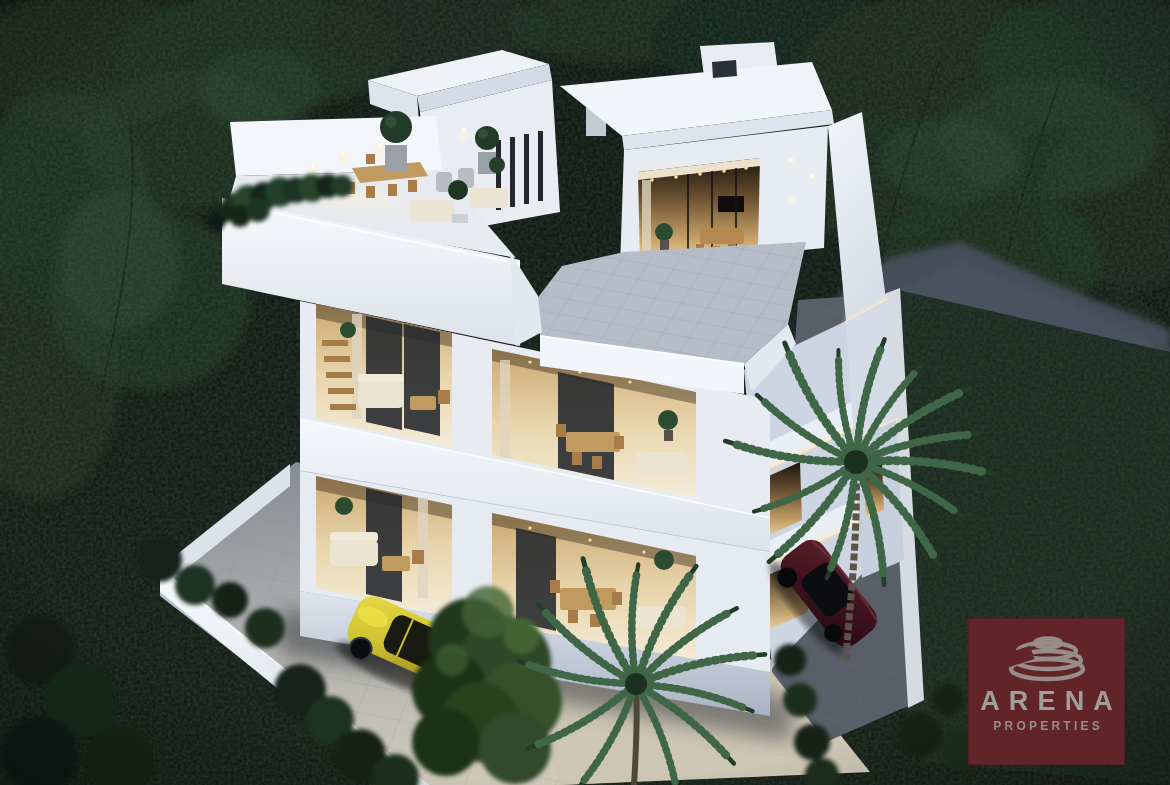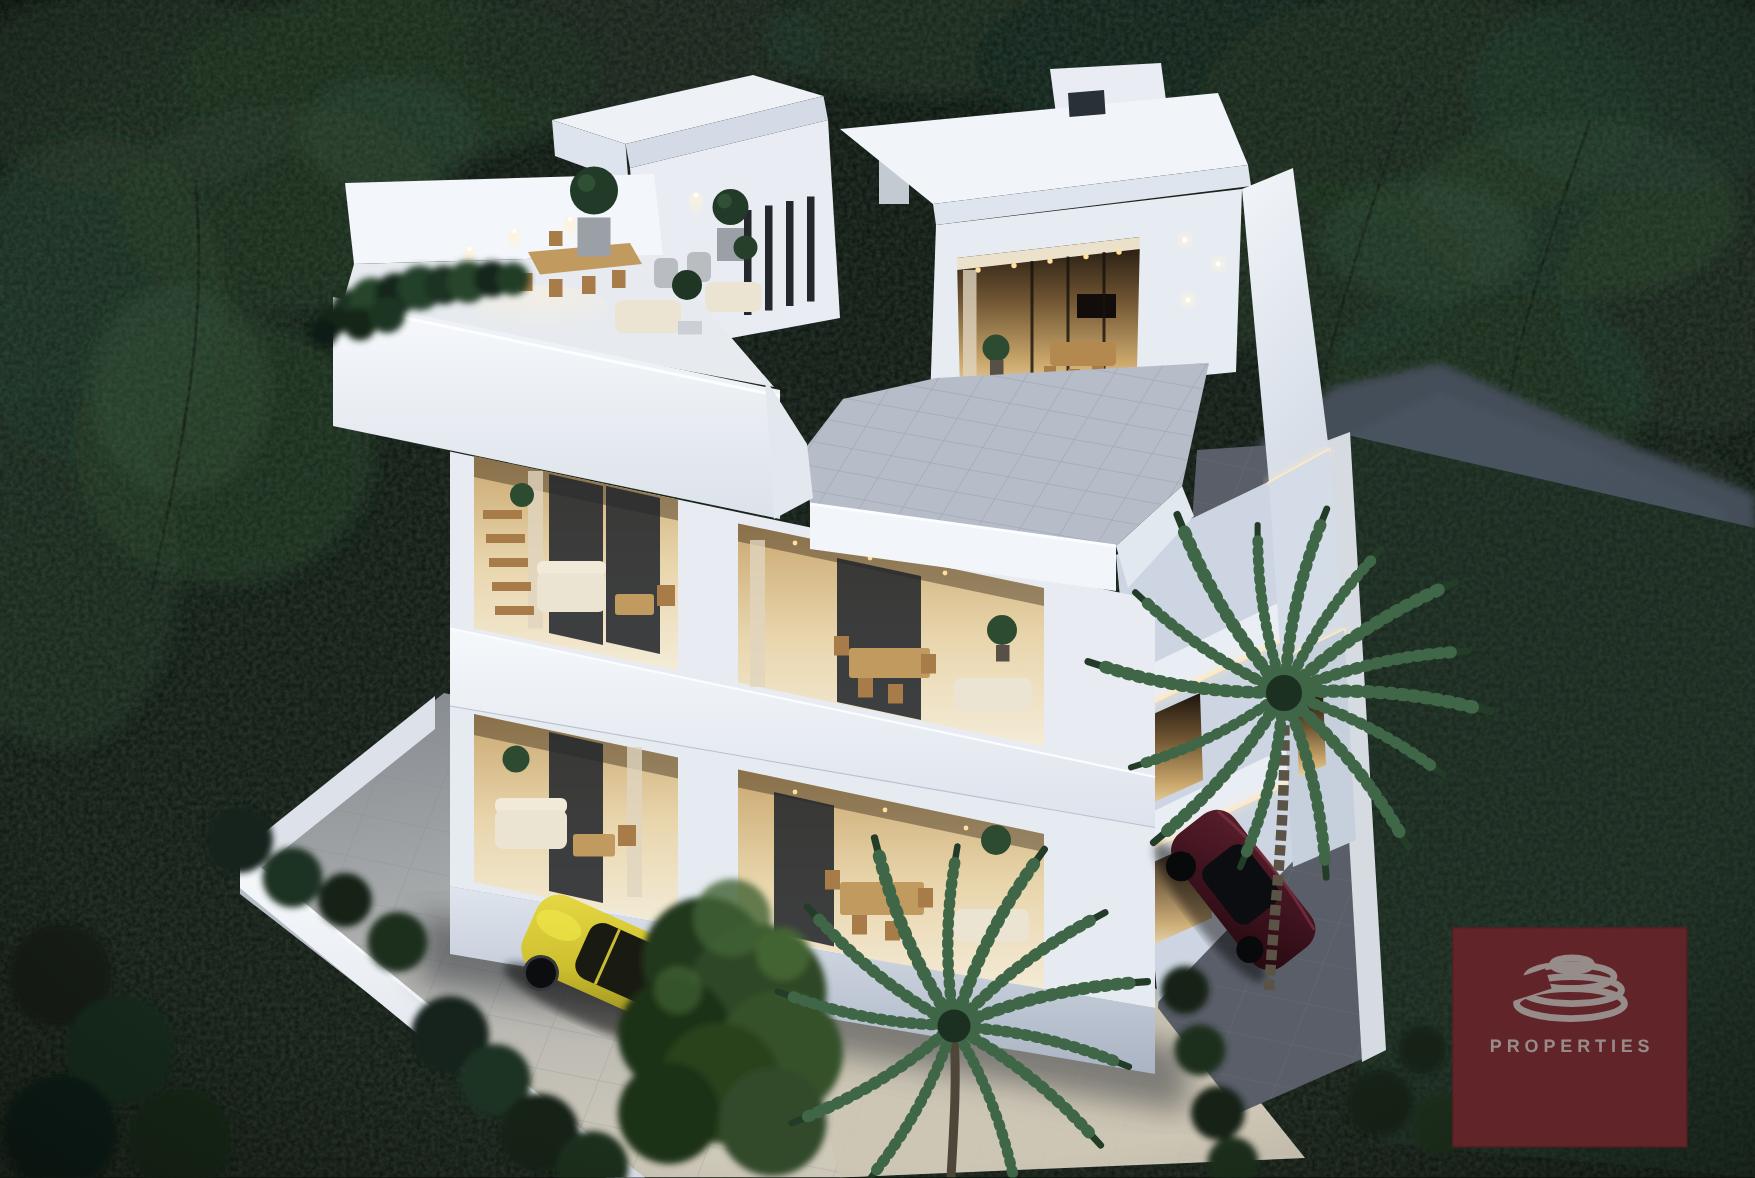--- a/index.html
+++ b/index.html
@@ -514,15 +514,16 @@
 <div class="badge">
   <svg class="mark" width="92" height="58" viewBox="0 0 92 58">
     <g fill="none" stroke="var(--c-logo-text,#a9a6a3)" stroke-width="4.5" opacity=".85">
       <ellipse cx="46" cy="41" rx="36" ry="10"></ellipse>
       <ellipse cx="47" cy="32" rx="33" ry="9"></ellipse>
       <ellipse cx="46" cy="23" rx="29" ry="8"></ellipse>
       <ellipse cx="47" cy="15" rx="13" ry="4.5"></ellipse>
     </g>
     <rect x="2" y="22" width="30" height="14" fill="var(--c-logo-red,#66242a)" transform="rotate(-18 17 29)"></rect>
   </svg>
+  <div class="brand">ARENA</div>
   <div class="tagline">PROPERTIES</div>
 </div>
 </div>
 
 </body></html>

